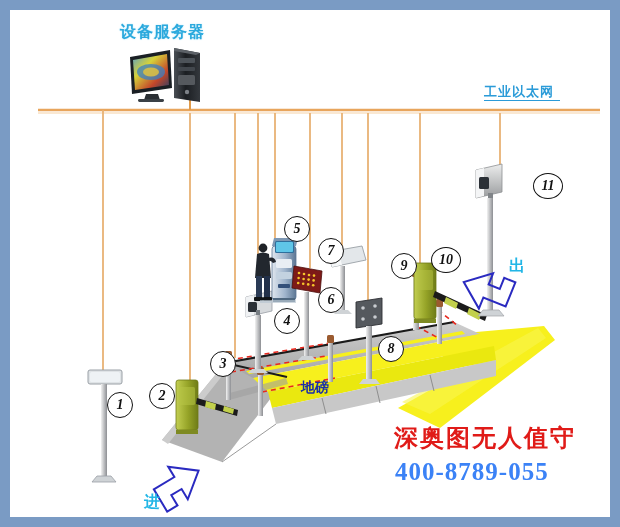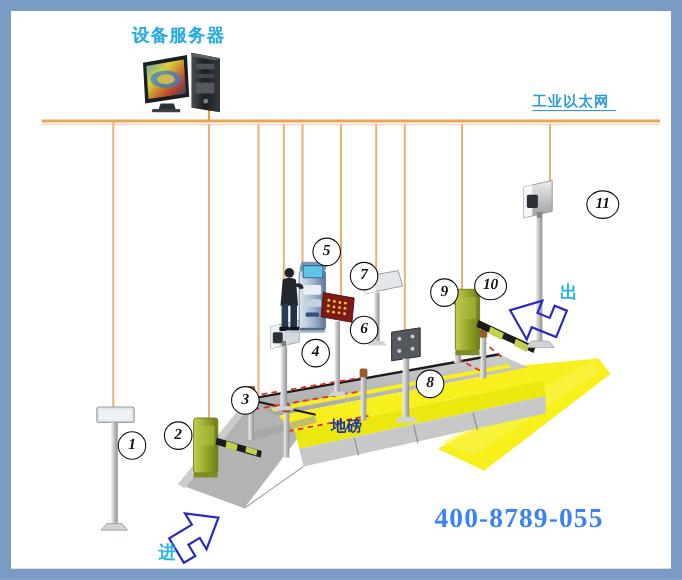--- a/index.html
+++ b/index.html
@@ -343,20 +343,21 @@
 
   <div class="lbl eth-title">工业以太网</div>
   <div class="eth-underline"></div>
 
   <div class="lbl weigh-label">地磅</div>
 
   <div class="lbl in-label">进</div>
 
   <div class="lbl out-label">出</div>
 
+  <div class="lbl brand">深奥图无人值守</div>
 
   <div class="lbl phone">400-8789-055</div>
 
   <div id="callout-layer">
         <div class="callout" style="left: 97px; top: 382px;">1</div>
         <div class="callout" style="left: 139px; top: 373px;">2</div>
         <div class="callout" style="left: 200px; top: 341px;">3</div>
         <div class="callout" style="left: 264px; top: 298px;">4</div>
         <div class="callout" style="left: 274px; top: 206px;">5</div>
         <div class="callout" style="left: 308px; top: 277px;">6</div>

